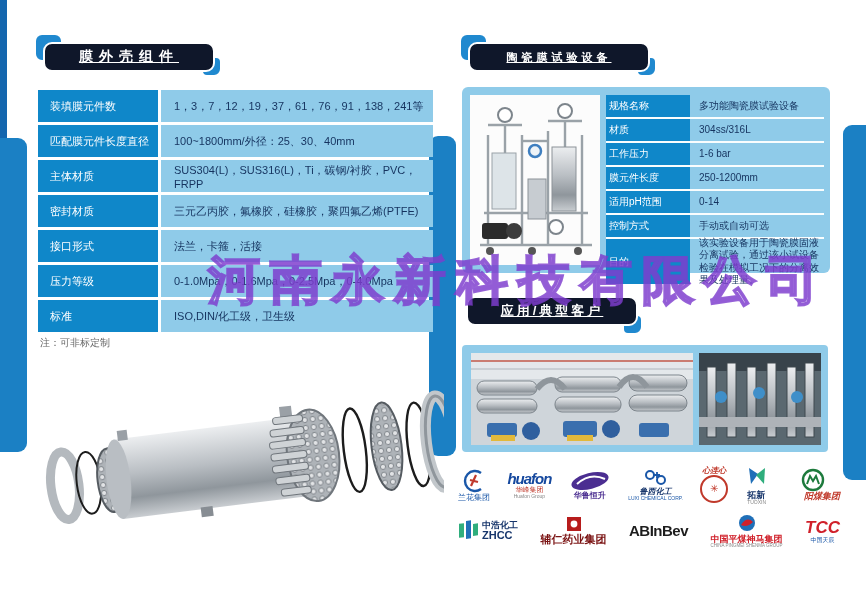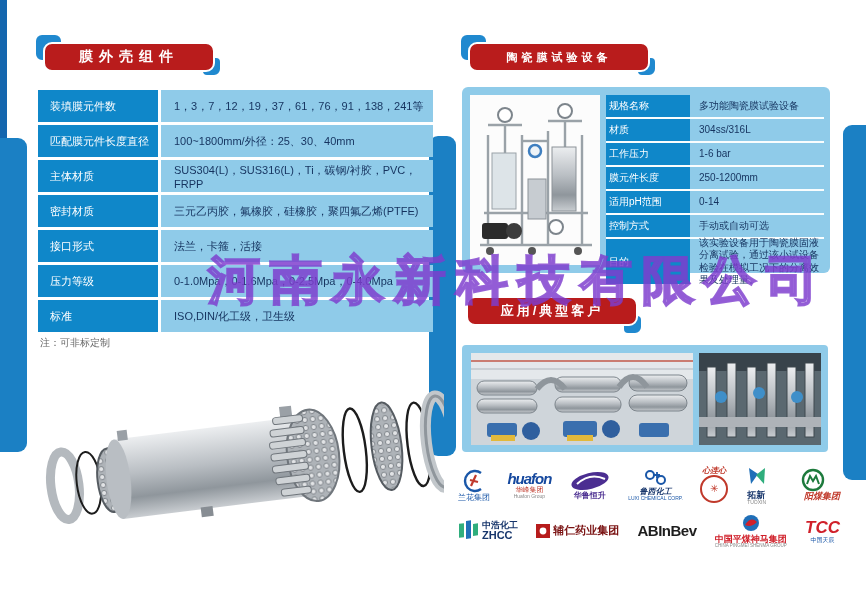--- a/index.html
+++ b/index.html
@@ -12,22 +12,22 @@
   .edge-strip{left:0;top:0;width:7px;height:452px;background:#1466ae;}
   .bar-left{left:0;top:138px;width:27px;height:314px;background:#1b80c4;border-radius:0 9px 9px 0;}
   .bar-mid{left:429px;top:136px;width:27px;height:320px;background:#1b80c4;border-radius:9px;}
   .bar-right{left:843px;top:125px;width:23px;height:355px;background:#1b80c4;border-radius:9px 0 0 9px;}
 
   
   .hdr{height:0;}
   .hdr .fold{position:absolute;width:25px;height:25px;background:#2089cf;border-radius:6px 6px 1px 6px;}
   .hdr .tail{position:absolute;width:17px;height:17px;background:#2089cf;border-radius:2px 4px 6px 4px;}
   .hdr .pill{position:absolute;display:flex;align-items:center;justify-content:center;
-             background:#b91c1c;color:#fff;font-weight:bold;border-radius:9px;
-             border:2px solid #ffffff;box-sizing:border-box;}
+             background:#0f172a;color:#fff;font-weight:bold;border-radius:9px;
+             border:2px solid #ffffff;box-sizing:border-box;text-decoration:underline;}
 
   
   .ltable{left:38px;top:90px;width:395px;}
   .lrow{display:flex;margin-bottom:3px;}
   .lrow .lab{width:120px;height:32px;background:#0f87c9;color:#fff;font-size:11px;
              display:flex;align-items:center;padding-left:12px;box-sizing:border-box;}
   .lrow .val{flex:1;height:32px;background:#8fcbe9;color:#15335f;font-size:11px;margin-left:3px;
              display:flex;align-items:center;padding-left:13px;box-sizing:border-box;}
   .note{left:40px;top:336px;font-size:10px;color:#666;}
 
@@ -332,21 +332,21 @@
         <svg width="20" height="26" viewBox="0 0 20 26">
           <rect x="1" y="6" width="5" height="14" fill="#2fae7d" transform="skewY(-8)"></rect>
           <rect x="8" y="4" width="5" height="18" fill="#1f6fb8" transform="skewY(-8)"></rect>
           <rect x="15" y="8" width="5" height="12" fill="#2fae7d" transform="skewY(-8)"></rect>
         </svg>
         <span style="display:flex;flex-direction:column;align-items:flex-start;">
           <span class="t1" style="font-weight:bold;font-size:9px;color:#16356b;">中浩化工</span>
           <span class="t1" style="font-weight:bold;font-size:11px;color:#16356b;">ZHCC</span>
         </span>
       </div>
-      <div class="logo" style="flex-direction:row;gap:3px;">
+      <div class="logo" style="flex-direction:column;gap:3px;">
         <svg width="14" height="14" viewBox="0 0 14 14">
           <rect width="14" height="14" fill="#b71c1c"></rect>
             <circle cx="7" cy="7" r="3.4" fill="#fff"></circle>
         </svg>
         <span class="t1" style="font-weight:bold;font-size:11px;color:#7a1212;">辅仁药业集团</span>
       </div>
       <div class="logo">
         <span class="mark-abi">ABInBev</span>
       </div>
       <div class="logo" style="gap:3px;">

